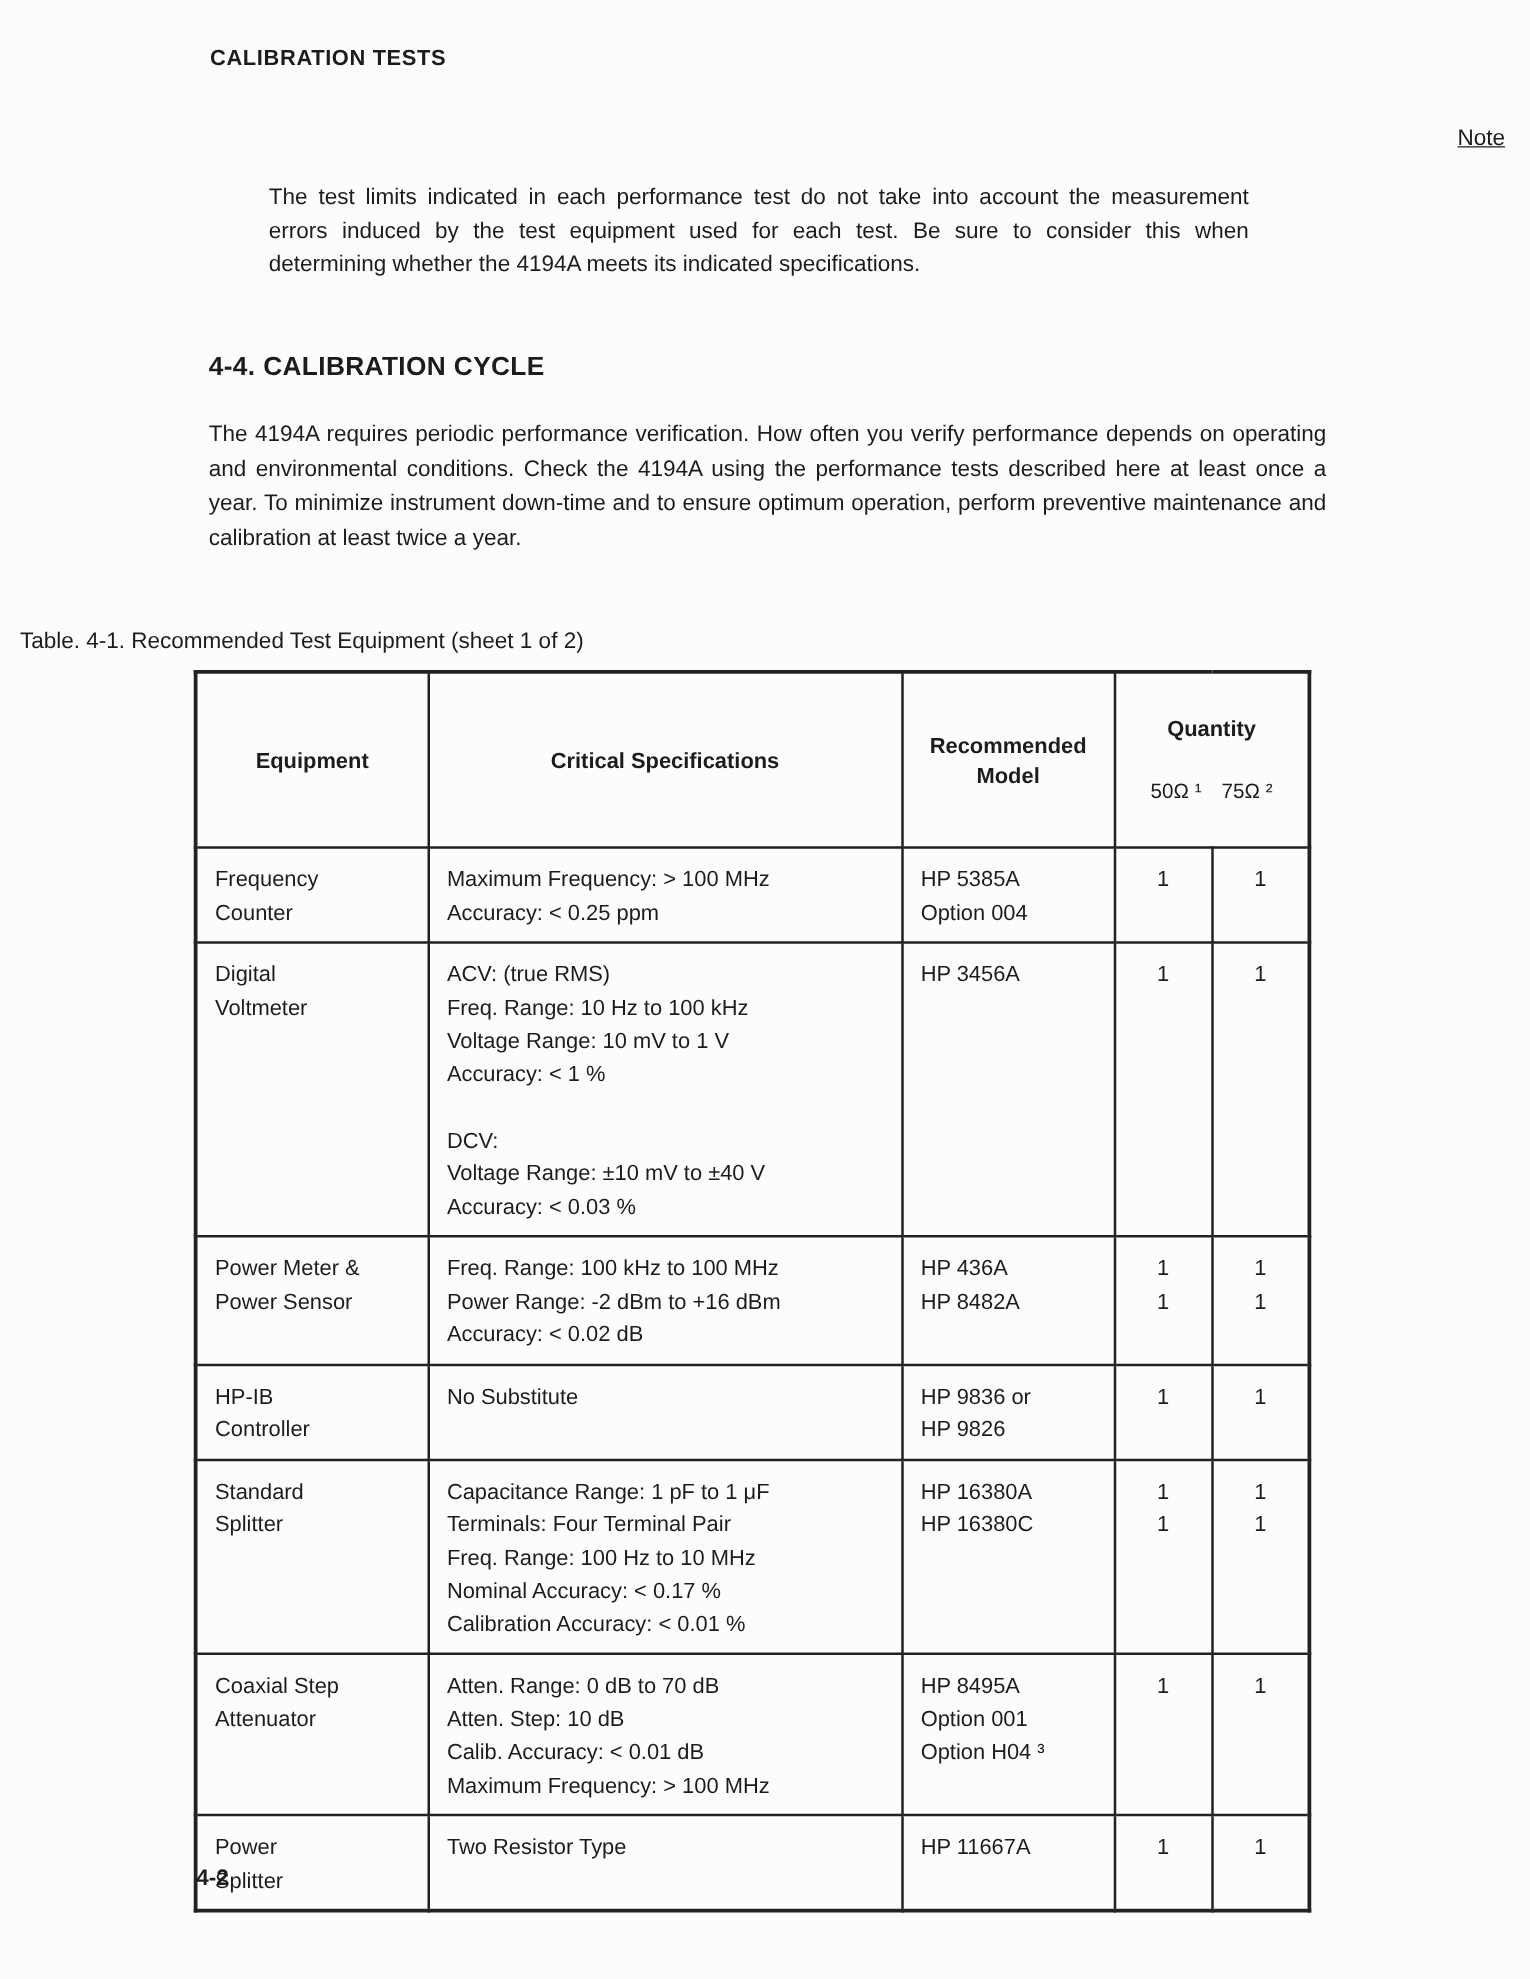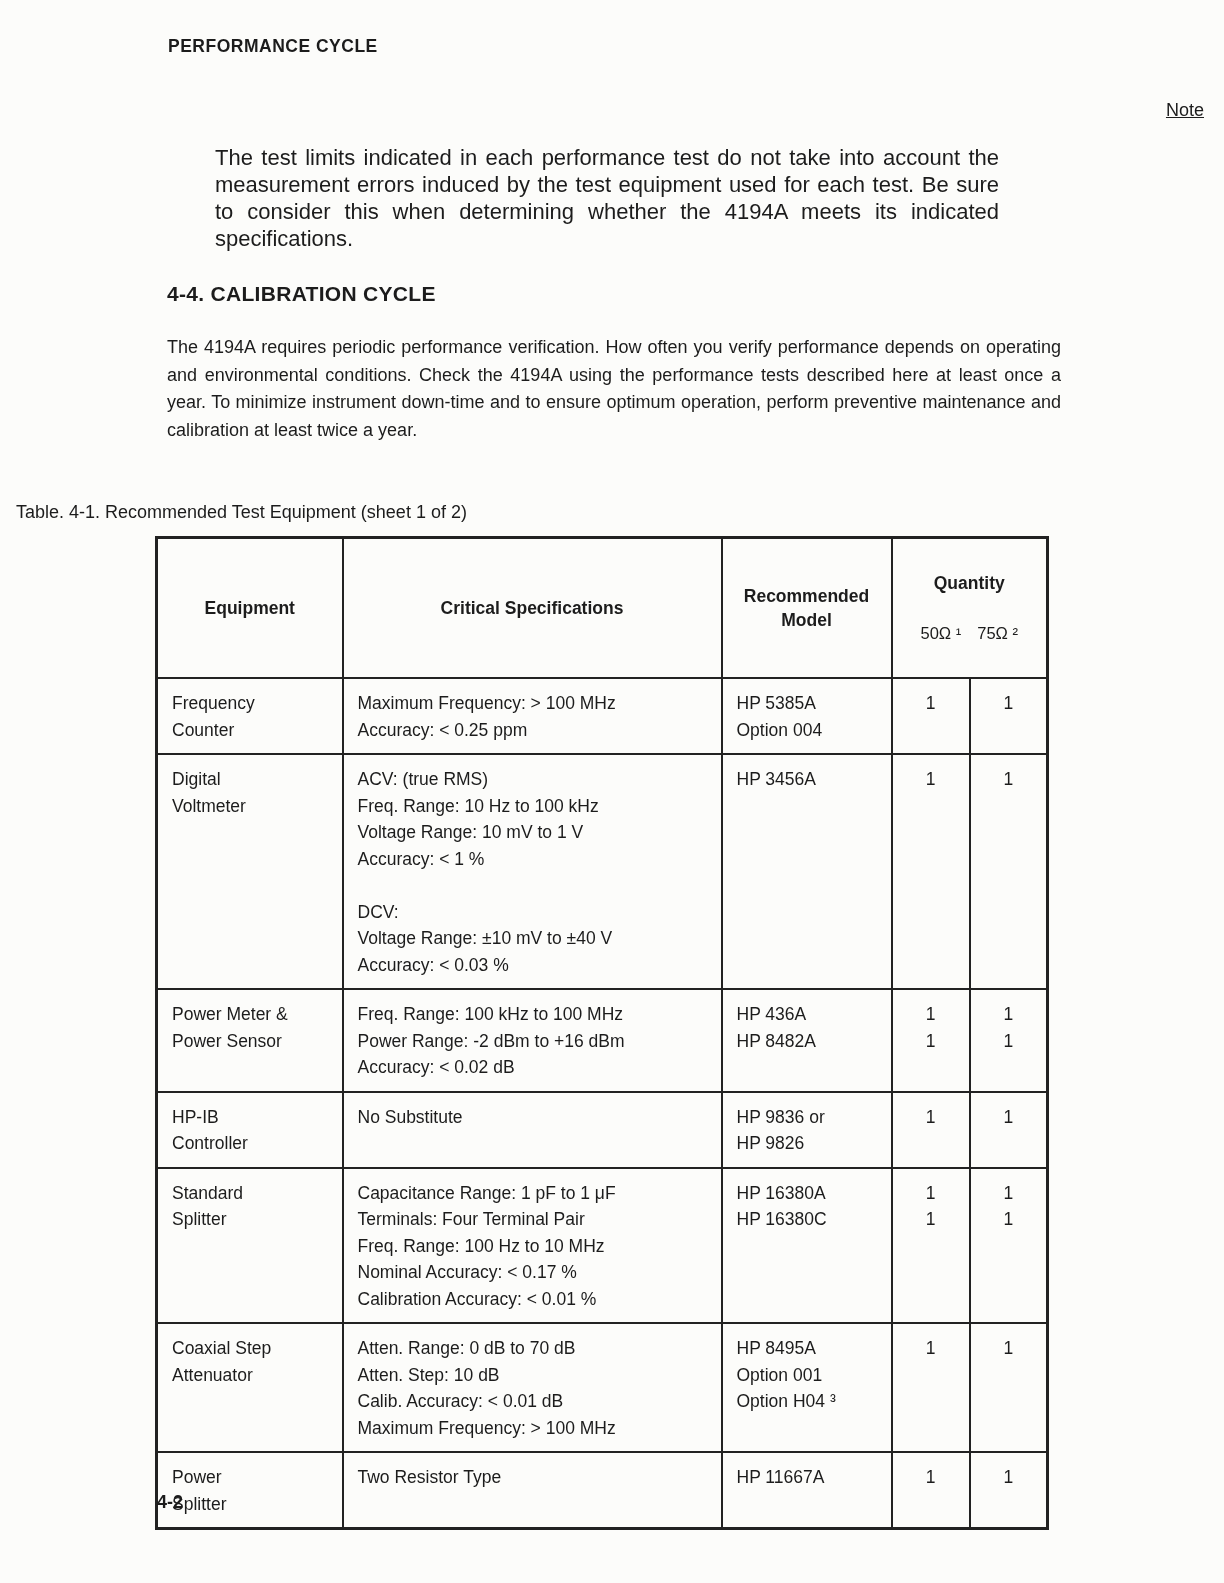--- a/index.html
+++ b/index.html
@@ -14,21 +14,21 @@
   .doc-header {
     position: absolute; top: 36px; left: 168px;
     font-size: 17.5px; font-weight: bold; letter-spacing: 0.5px;
   }
   .note-title {
     position: absolute; top: 100px; left: 0; width: 1204px;
     text-align: right; font-size: 18px; text-decoration: underline;
   }
   .note-para {
     position: absolute; top: 144px; left: 215px; width: 784px;
-    font-size: 22px; line-height: 27px; text-align: justify;
+    font-size: 18px; line-height: 27px; text-align: justify;
   }
   .section-heading {
     position: absolute; top: 282px; left: 167px;
     font-size: 21px; font-weight: bold; letter-spacing: 0.3px;
   }
   .section-para {
     position: absolute; top: 334px; left: 167px; width: 894px;
     font-size: 18px; line-height: 27.5px; text-align: justify;
   }
   .table-caption {
@@ -76,21 +76,21 @@
   .page-number {
     position: absolute; top: 1492px; left: 157px;
     font-size: 18px; font-weight: bold;
   }
 </style>
 </head>
 <body>
 
 <div class="page">
 
-  <div class="doc-header">PERFORMANCE CYCLE</div>
+  <div class="doc-header">CALIBRATION TESTS</div>
 
   <div class="note-title">Note</div>
 
   <p class="note-para">The test limits indicated in each performance test do not take into account the measurement errors induced by the test equipment used for each test.  Be sure to consider this when determining whether the 4194A meets its indicated specifications.</p>
 
   <h2 class="section-heading">4-4. CALIBRATION CYCLE</h2>
 
   <p class="section-para">The 4194A requires periodic performance verification.  How often you verify performance depends on operating and environmental conditions.  Check the 4194A using the performance tests described here at least once a year.  To minimize instrument down-time and to ensure optimum operation, perform preventive maintenance and calibration at least twice a year.</p>
 
   <div class="table-caption">Table. 4-1. Recommended Test Equipment (sheet 1 of 2)</div>

